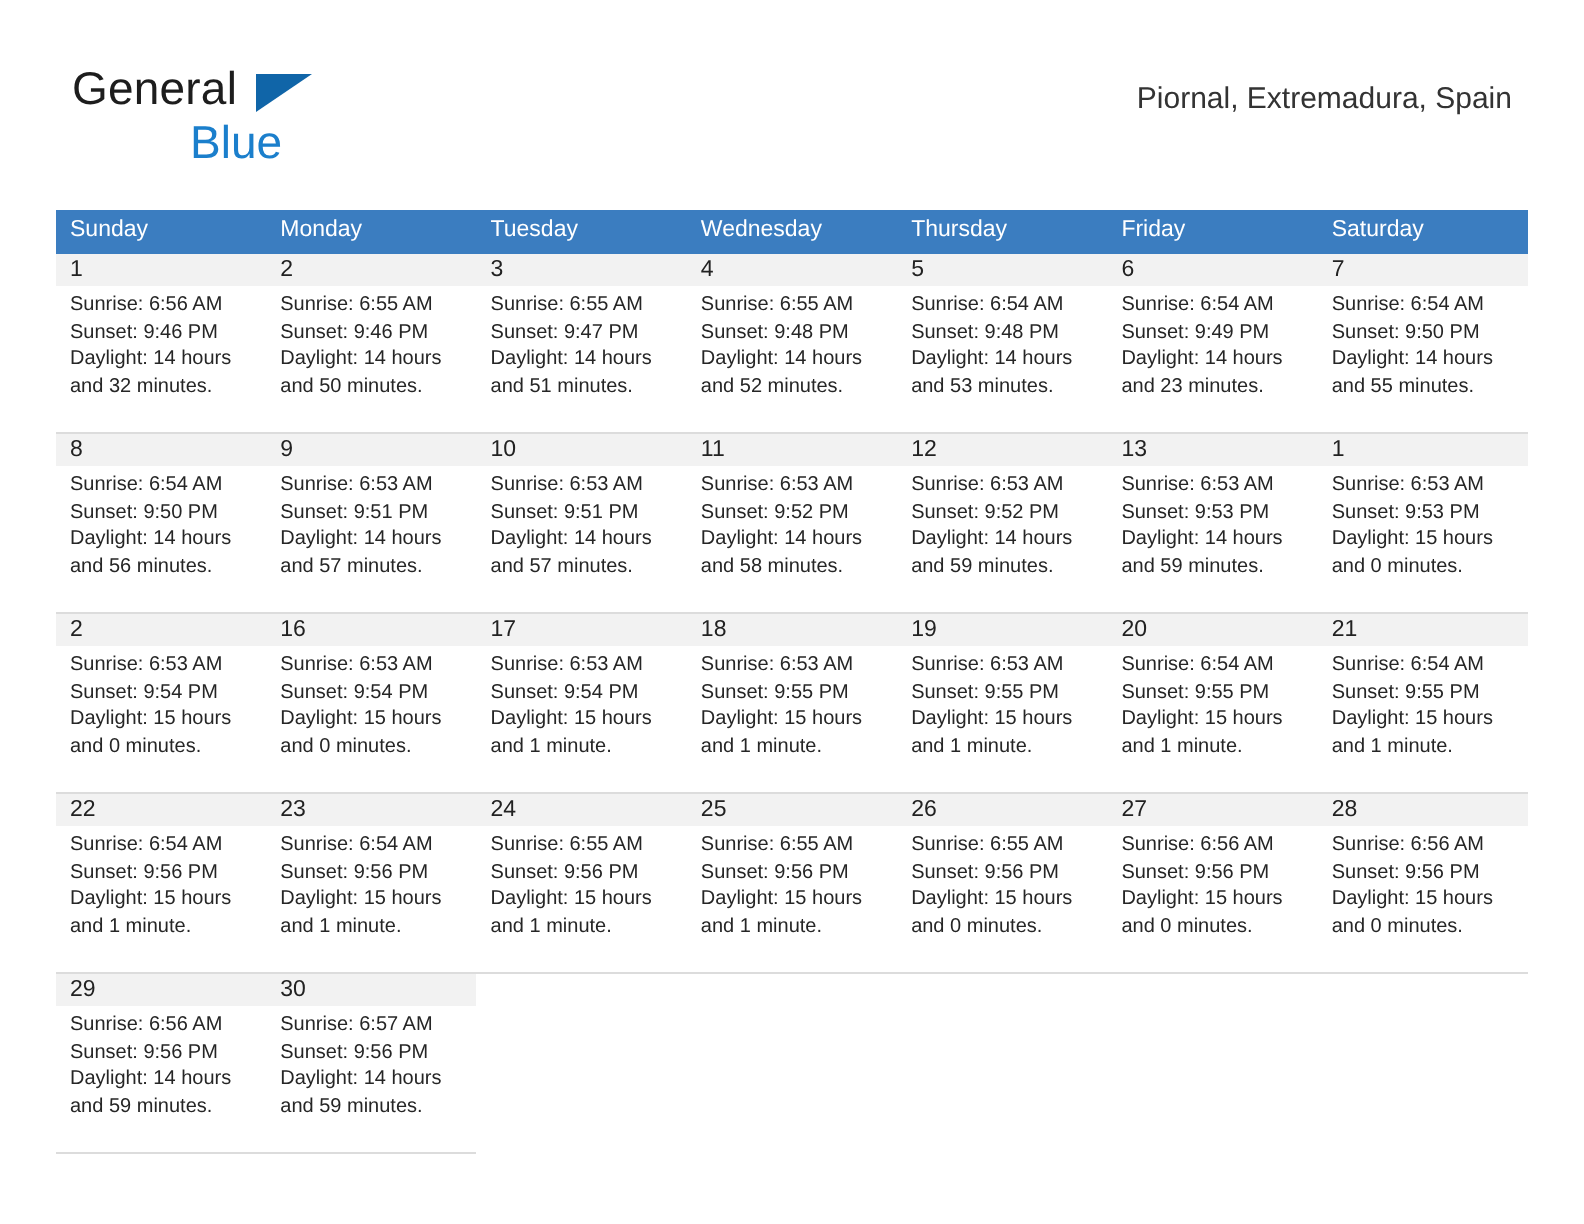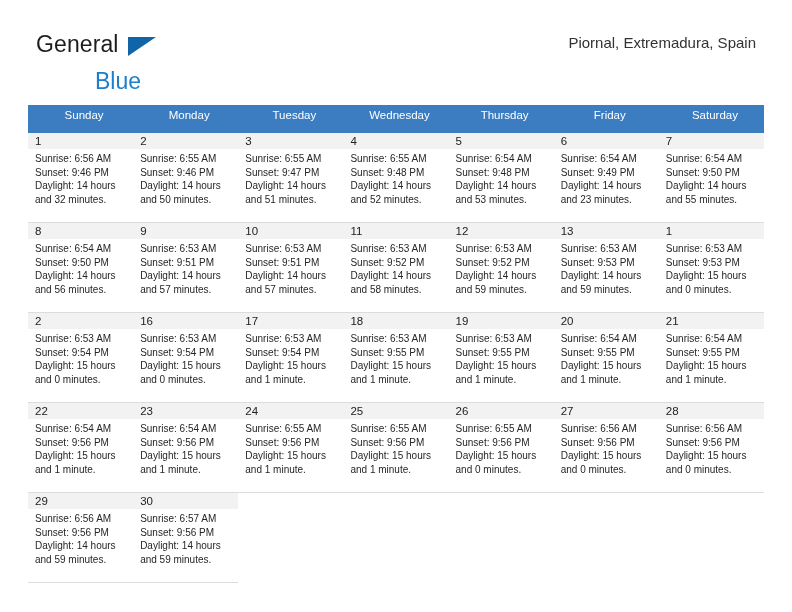--- a/index.html
+++ b/index.html
@@ -53,63 +53,63 @@
     left: 92px;
     top: 4px;
     width: 0;
     height: 0;
     border-top: 19px solid #1065a8;
     border-right: 28px solid transparent;
   }
   .logo-blue {
     position: absolute;
     left: 59px;
-    top: 37px;
+    top: 27px;
     font-size: 23px;
     color: #1b7fcc;
     font-family: "Liberation Sans", sans-serif;
   }
 
   .title-block {
     position: absolute;
     right: 36px;
     top: 28px;
     text-align: right;
   }
   .month-title {
     font-size: 30px;
     color: #2a2a2a;
     font-weight: normal;
     line-height: 36px;
     white-space: nowrap;
   }
   .location {
-    margin-top: 5px;
+    margin-top: 12px;
     font-size: 15px;
     color: #333333;
     line-height: 19px;
     white-space: nowrap;
   }
 
   
   .calendar {
     position: absolute;
     left: 28px;
     top: 105px;
     width: 736px;
     border-collapse: collapse;
     table-layout: fixed;
   }
   .calendar th {
     background: #3b7dc0;
     color: #ffffff;
     font-size: 11.5px;
     font-weight: normal;
-    text-align: center;
-    padding: 4px 0 11px 7px;
+    text-align: left;
+    padding: 4px 0 5px 7px;
     height: 12px;
     line-height: 13px;
     border: none;
   }
   .calendar td {
     vertical-align: top;
     padding: 0;
     border: none;
     width: 105.14px;
     height: 90px;

